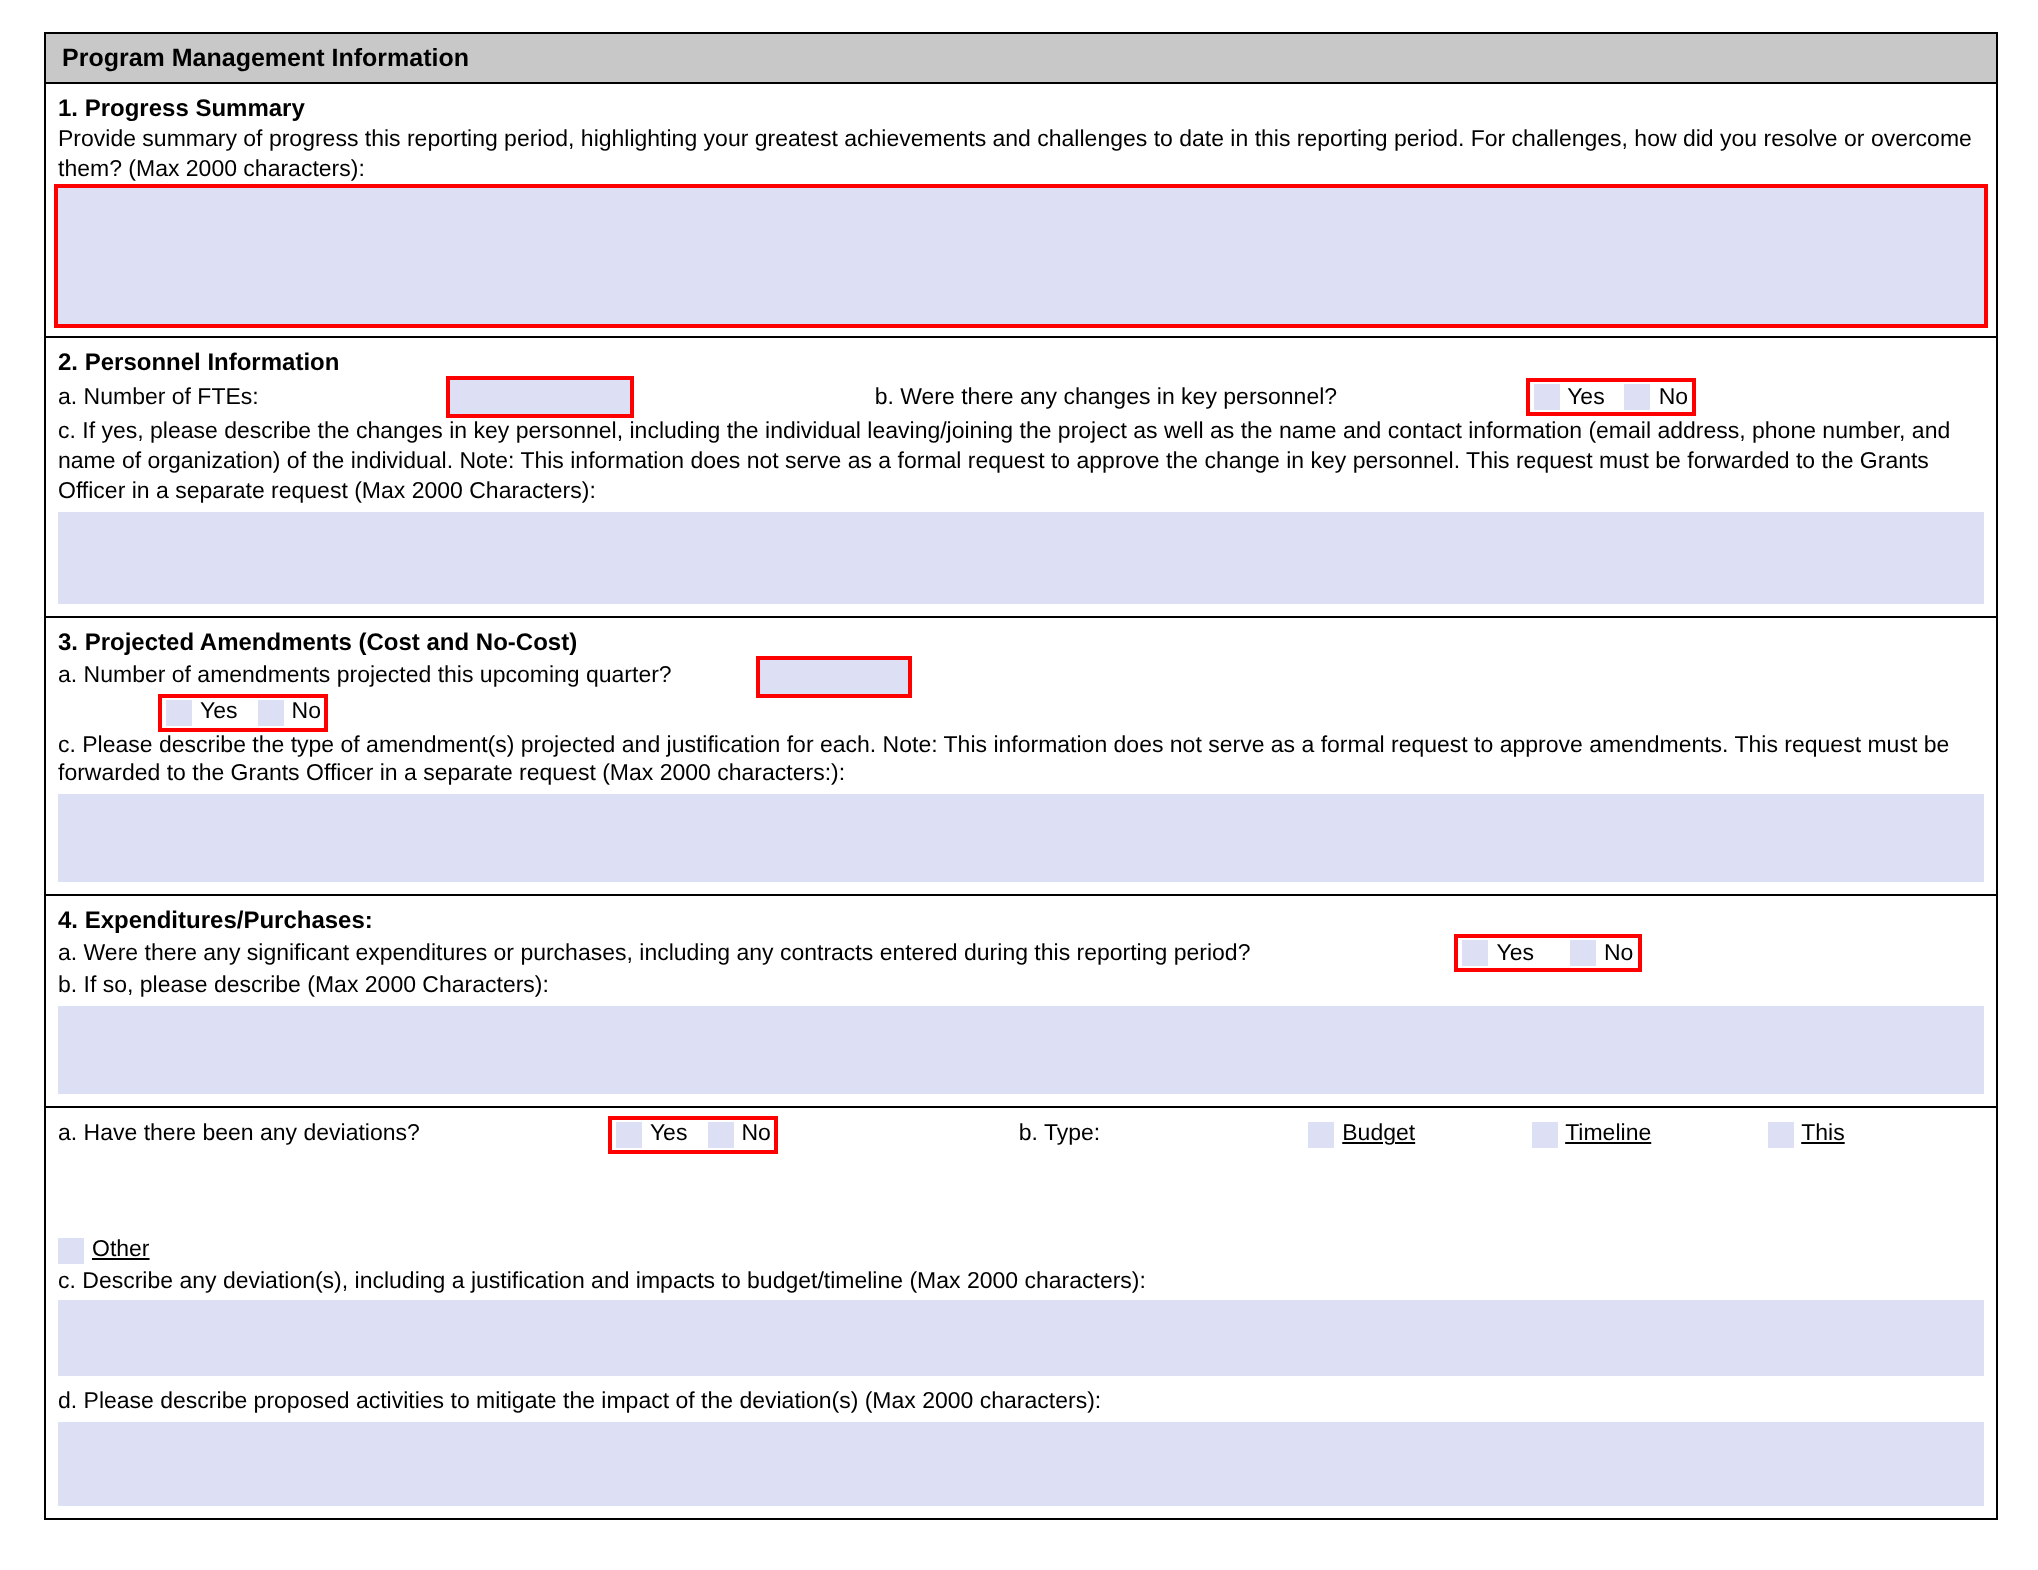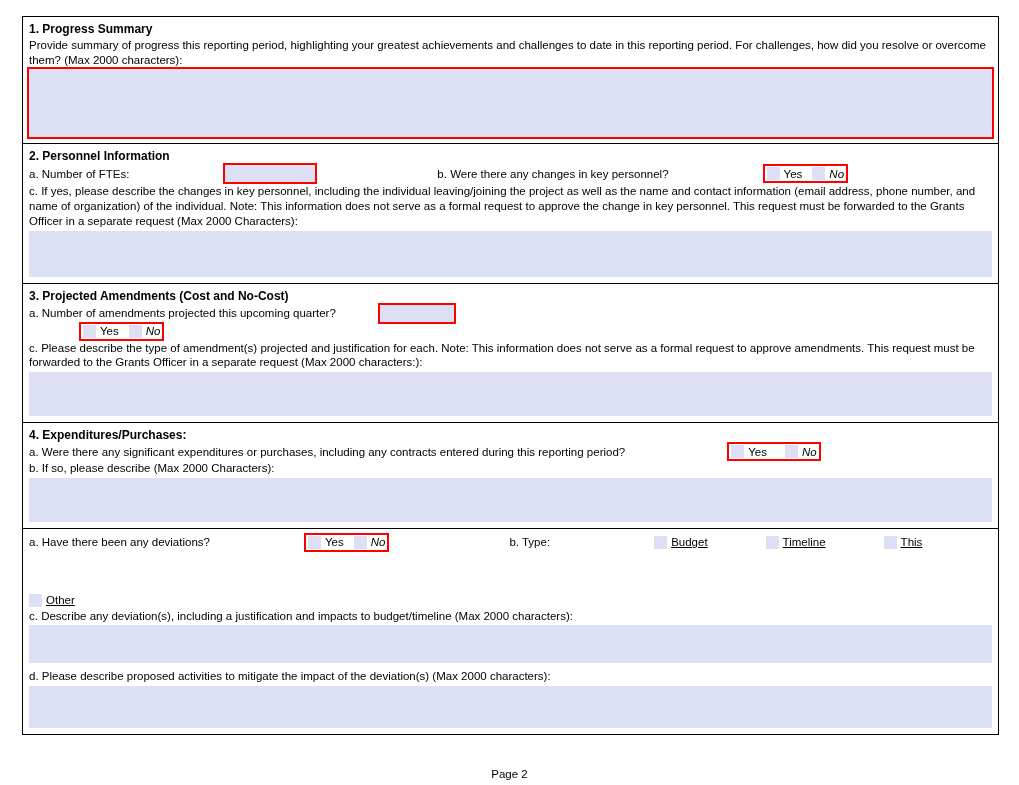--- a/index.html
+++ b/index.html
@@ -93,39 +93,40 @@
   }
   .ynwrap {
     display: inline-flex;
     align-items: center;
     padding: 1px 2px;
   }
   .yn-label {
     font-size: 11.5px;
     margin-right: 10px;
   }
-  .yn-label:last-child { margin-right: 0; font-style: italic; }
+  .yn-label:last-child { margin-right: 0; }
   .spacer-lg { display: inline-block; width: 34px; }
   .spacer-md { display: inline-block; width: 16px; }
   .spacer-sm { display: inline-block; width: 8px; }
   .footer {
     text-align: center;
     font-size: 11.5px;
     margin-top: 33px;
   }
   .nowrap { white-space: nowrap; }
   .cbgroup { display: inline-flex; align-items: center; margin-right: 14px; text-decoration: underline; }
 </style>
 </head>
 <body>
 
 <div class="page">
 
   <div class="form-table">
 
+    <div class="hdr-bar">Program Management Information</div>
 
     <div class="section">
       <div class="sec-title">1. Progress Summary</div>
       <div class="prompt">Provide summary of progress this reporting period, highlighting your greatest achievements and challenges to date in this reporting period. For challenges, how did you resolve or overcome them? (Max 2000 characters):</div>
       <div class="txtarea ta-1 redbox"></div>
     </div>
 
     <div class="section">
       <div class="sec-title">2. Personnel Information</div>
       <div class="inline-row">

